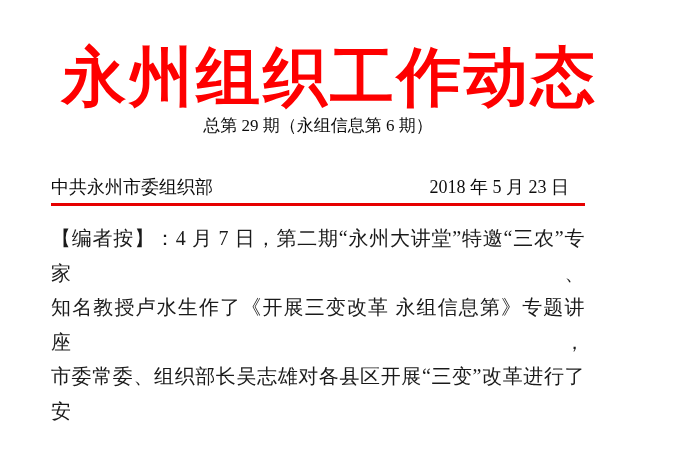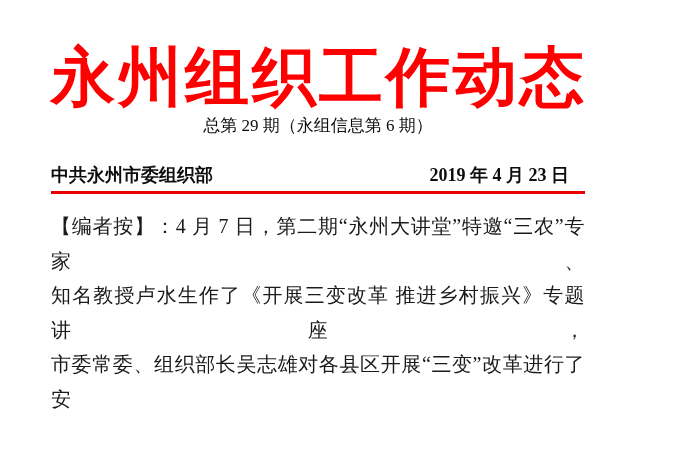--- a/index.html
+++ b/index.html
@@ -14,47 +14,46 @@
     background: #ffffff;
     font-family: "Liberation Serif", "DejaVu Serif", serif;
     color: #0d0d0d;
   }
   .content {
     margin-left: 51px;
     width: 534px;
   }
   .masthead-title {
     position: relative;
-    left: 0;
+    left: 11px;
     margin: 0;
     padding-top: 40px;
     height: 74px;
     line-height: 74px;
     text-align: center;
     font-family: "DejaVu Sans", "Liberation Sans", sans-serif;
     font-weight: bold;
     font-size: 64px;
     letter-spacing: 3px;
     color: #fe0000;
     white-space: nowrap;
   }
   .issue-line {
     line-height: 23px;
     font-size: 17px;
     text-align: center;
     color: #0d0d0d;
   }
   .publisher-row {
-    margin-top: 26px;
+    margin-top: 38px;
     line-height: 24px;
     font-size: 18px;
     display: flex;
     justify-content: space-between;
     align-items: baseline;
-    font-weight: bold;
   }
   .publisher-date { padding-right: 16px; }
   .red-rule {
     margin-top: 4px;
     height: 3px;
     width: 100%;
     background: #e60000;
   }
   .editor-note {
     margin-top: 15px;
@@ -74,26 +73,26 @@
 
 <div class="page">
   <div class="content">
 
     <h1 class="masthead-title">永州组织工作动态</h1>
 
     <div class="issue-line">总第 29 期（永组信息第 6 期）</div>
 
     <div class="publisher-row">
       <span class="publisher-org">中共永州市委组织部</span>
-      <span class="publisher-date">2019 年 4 月 23 日</span>
+      <span class="publisher-date">2018 年 5 月 23 日</span>
     </div>
 
     <div class="red-rule"></div>
 
     <div class="editor-note">
       <div class="note-line">【编者按】：4 月 7 日，第二期“永州大讲堂”特邀“三农”专家、</div>
-      <div class="note-line">知名教授卢水生作了《开展三变改革 推进乡村振兴》专题讲座，</div>
+      <div class="note-line">知名教授卢水生作了《开展三变改革 永组信息第》专题讲座，</div>
       <div class="note-line">市委常委、组织部长吴志雄对各县区开展“三变”改革进行了安</div>
 
     </div>
 
   </div>
 </div>
 
 </body></html>

